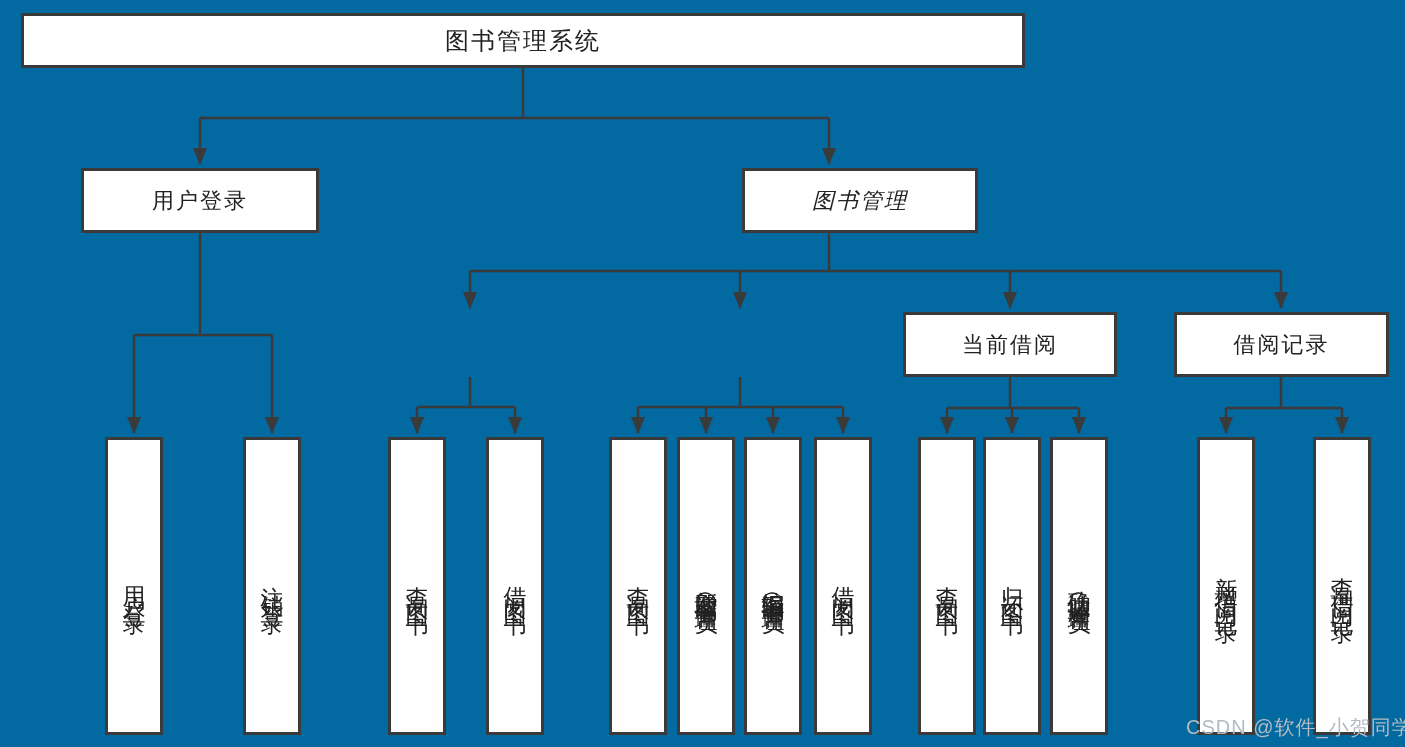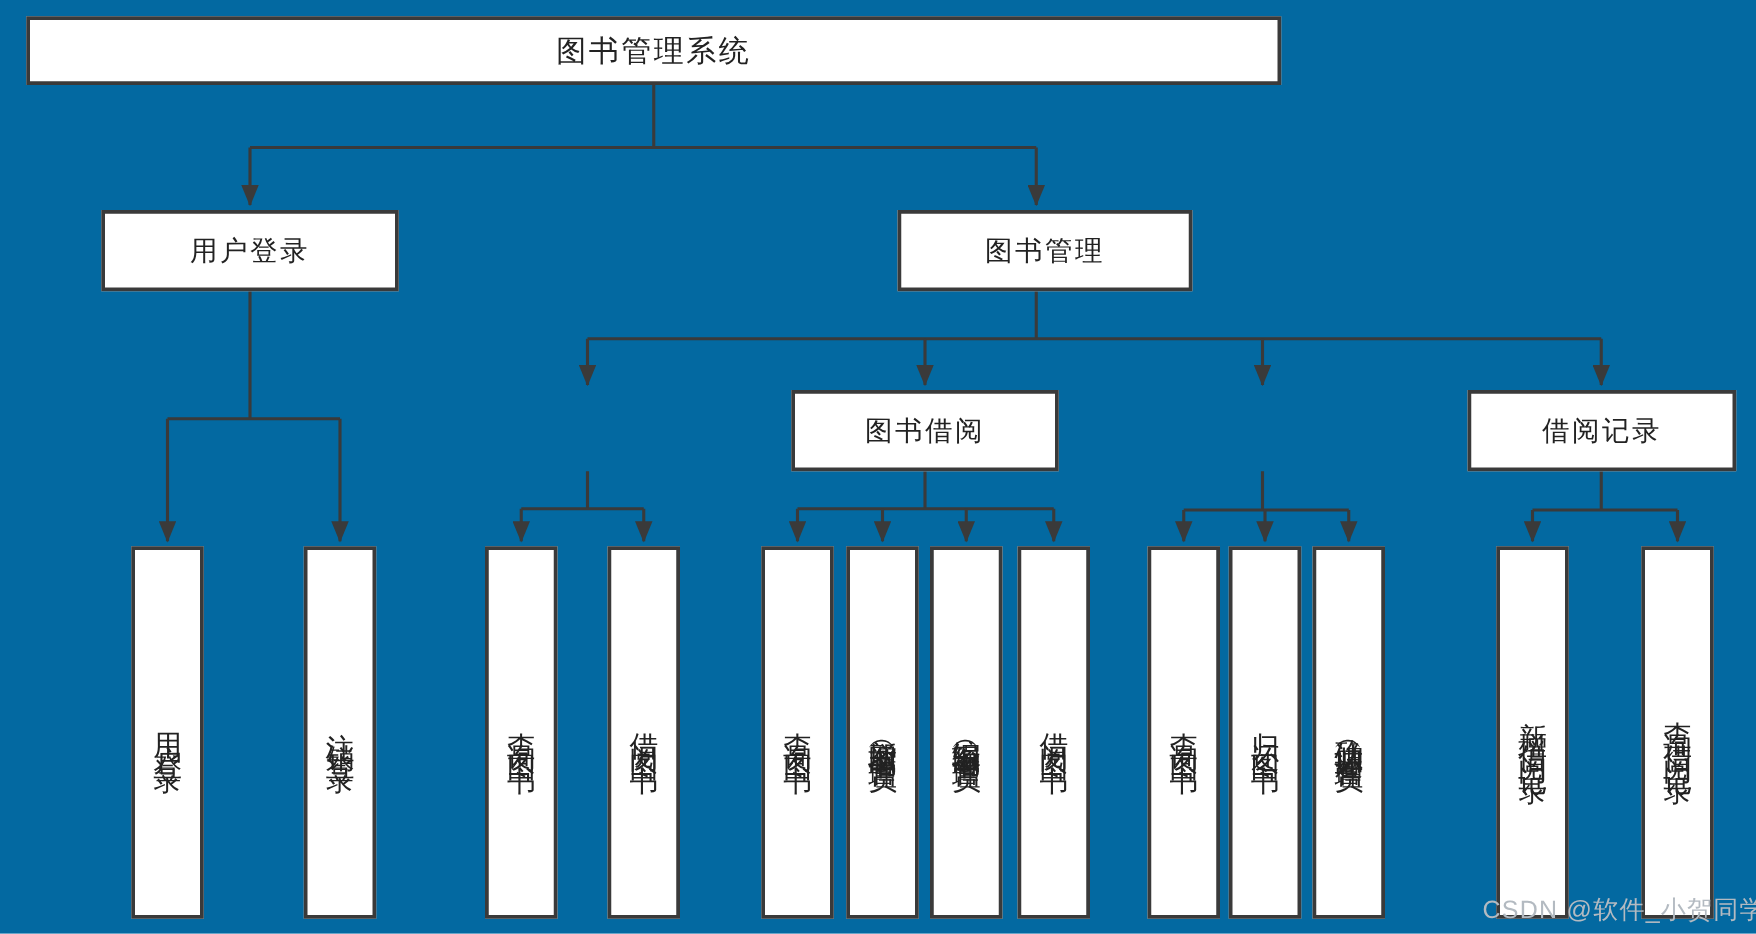--- a/index.html
+++ b/index.html
@@ -122,23 +122,23 @@
 
     <path class="cline" d="M1281 377 V408"></path>
     <path class="cline" d="M1226 408 H1342"></path>
     <path class="cline" d="M1226 408 V433" marker-end="url(#arw)"></path>
     <path class="cline" d="M1342 408 V433" marker-end="url(#arw)"></path>
   </svg>
 
   <div class="node root h">图书管理系统</div>
 
   <div class="node lvl2 h" style="left:81px;width:238px;">用户登录</div>
-  <div class="node lvl2 h" style="left:718px;width:236px;">图书管理</div>
+  <div class="node lvl2 h" style="left:742px;width:236px;font-style:italic;">图书管理</div>
 
-  <div class="node lvl3 h" style="left:633px;width:214px;">图书借阅</div>
+  <div class="node lvl3 h" style="left:903px;width:214px;">当前借阅</div>
   <div class="node lvl3 h" style="left:1174px;width:215px;">借阅记录</div>
 
   <div class="node leaf" style="left:105px;">用户登录</div>
   <div class="node leaf" style="left:243px;">注销登录</div>
 
   <div class="node leaf" style="left:388px;">查询图书</div>
   <div class="node leaf" style="left:486px;">借阅图书</div>
 
   <div class="node leaf" style="left:609px;">查询图书</div>
   <div class="node leaf long" style="left:677px;">新增图书（管理员）</div>

